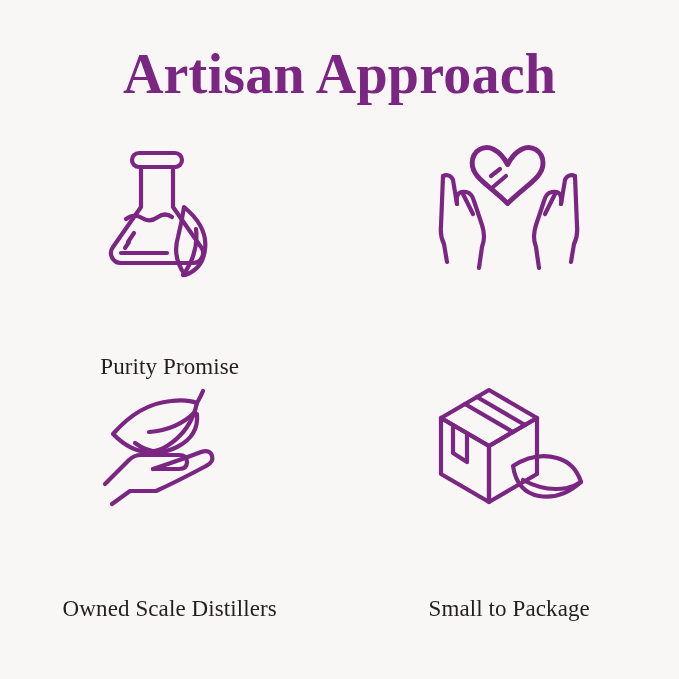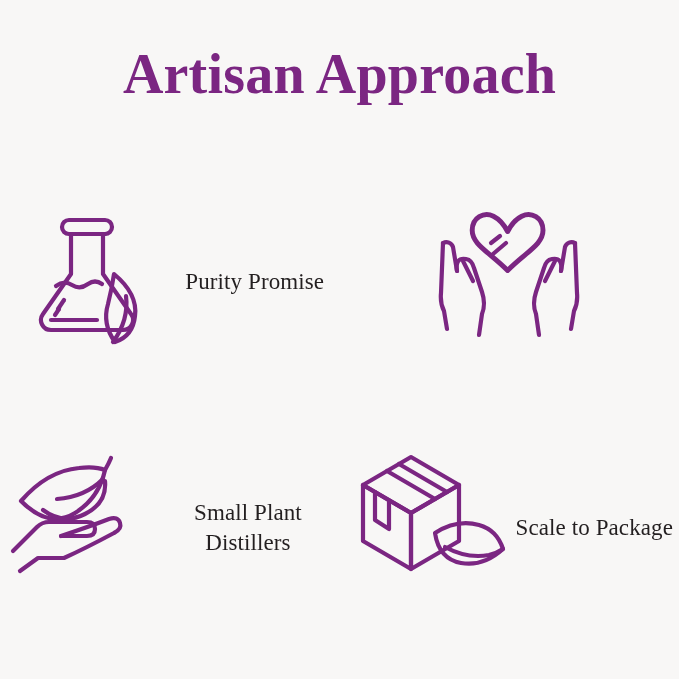--- a/index.html
+++ b/index.html
@@ -15,21 +15,20 @@
   }
   .panel {
     width: 679px;
     height: 679px;
     background: #f8f7f6;
     box-sizing: border-box;
     display: flex;
     flex-direction: column;
     align-items: center;
     position: relative;
-    gap: 12px;
   }
   .page-title {
     margin-top: 44px;
     font-family: "Liberation Serif", "DejaVu Serif", serif;
     font-weight: bold;
     font-size: 56px;
     line-height: 1.1;
     letter-spacing: 0.2px;
     color: #7b2682;
     text-align: center;
@@ -39,23 +38,23 @@
     margin-top: 34px;
     width: 679px;
     display: grid;
     grid-template-columns: 1fr 1fr;
     grid-template-rows: 242px 242px;
     justify-items: center;
   }
   .feature-cell {
     width: 100%;
     display: flex;
-    flex-direction: row;
+    flex-direction: column;
     align-items: center;
-    justify-content: center;
+    justify-content: space-between;
   }
   .feature-icon {
     height: 132px;
     width: 170px;
     display: flex;
     align-items: center;
     justify-content: center;
   }
   .feature-icon svg {
     display: block;
@@ -142,21 +141,21 @@
           <path d="M102 15 q4 -7 6 -12"></path>
 
           <path d="M54 44 q28 -2 46 -20"></path>
 
           <path d="M102 26 q2 22 -20 33 q-22 11 -42 -4"></path>
 
           <path d="M10 96 l24 -24 q5 -5 12 -5 h38 q8 0 8 7 q0 7 -8 7 h-26"></path>
           <path d="M58 81 q30 -10 48 -17 q9 -3 11 4 q2 6 -6 10 q-30 16 -50 25 h-26 l-18 13"></path>
         </svg>
       </div>
-      <div class="feature-label">Small Plant Distillers</div>
+      <div class="feature-label">Owned Scale Distillers</div>
     </div>
 
     <div class="feature-cell row-2">
       <div class="feature-icon">
         <svg width="160" height="124" viewBox="0 0 160 124" fill="none" stroke="#7b2682" stroke-width="4.2" stroke-linecap="round" stroke-linejoin="round">
 
           <path d="M12 32 v56 l48 28 v-56 z"></path>
 
           <path d="M60 60 l48 -28 v56 l-48 28 z"></path>
 
@@ -164,17 +163,17 @@
 
           <path d="M36 18 L84 46"></path>
           <path d="M48 11 L96 39"></path>
 
           <path d="M24 39 v28 l14 9 v-28"></path>
 
           <path d="M84 80 q22 -14 44 -8 q18 5 24 24 q-20 18 -42 14 q-22 -4 -26 -30 z"></path>
           <path d="M94 94 q22 12 44 8 q8 -2 14 -6"></path>
         </svg>
       </div>
-      <div class="feature-label">Scale to Package</div>
+      <div class="feature-label">Small to Package</div>
     </div>
 
   </div>
 </div>
 
 </body></html>

